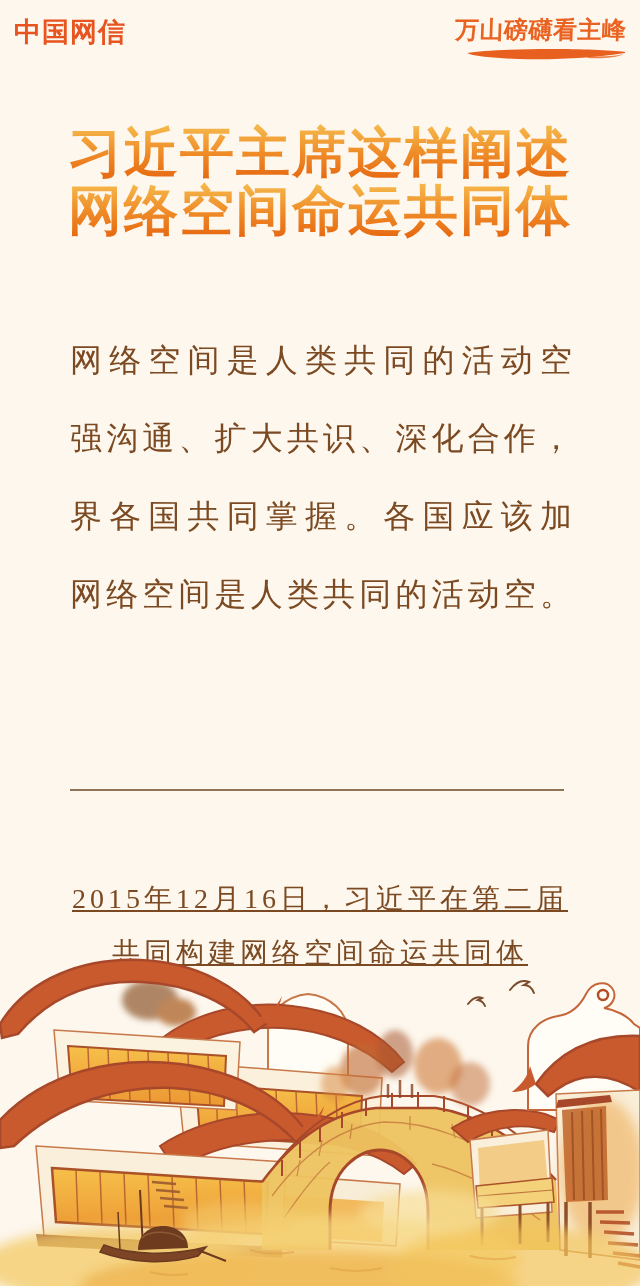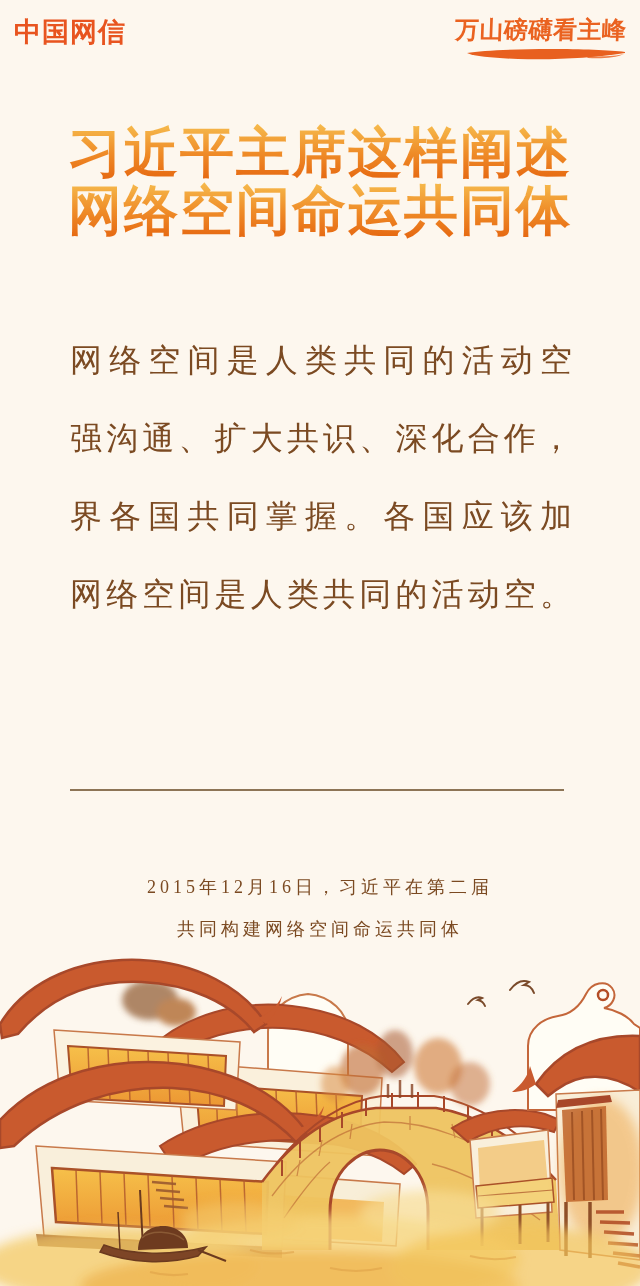--- a/index.html
+++ b/index.html
@@ -59,21 +59,21 @@
     position:absolute;top:789px;left:70px;width:494px;height:2px;
     background:#8d7455;border:none;margin:0;
   }
 
   
   .attribution{
     position:absolute;top:866px;left:0;width:100%;
     text-align:center;color:#7b4a22;
   }
   .attribution p{
-    margin:0;font-size:18px;line-height:42px;letter-spacing:4px;
+    margin:12px;font-size:28px;line-height:42px;letter-spacing:4px;text-decoration:underline;
   }
 
   
   .scene{position:absolute;left:0;bottom:0;width:640px;height:336px;display:block;}
 </style>
 </head>
 <body>
 
 <div class="poster">
 

